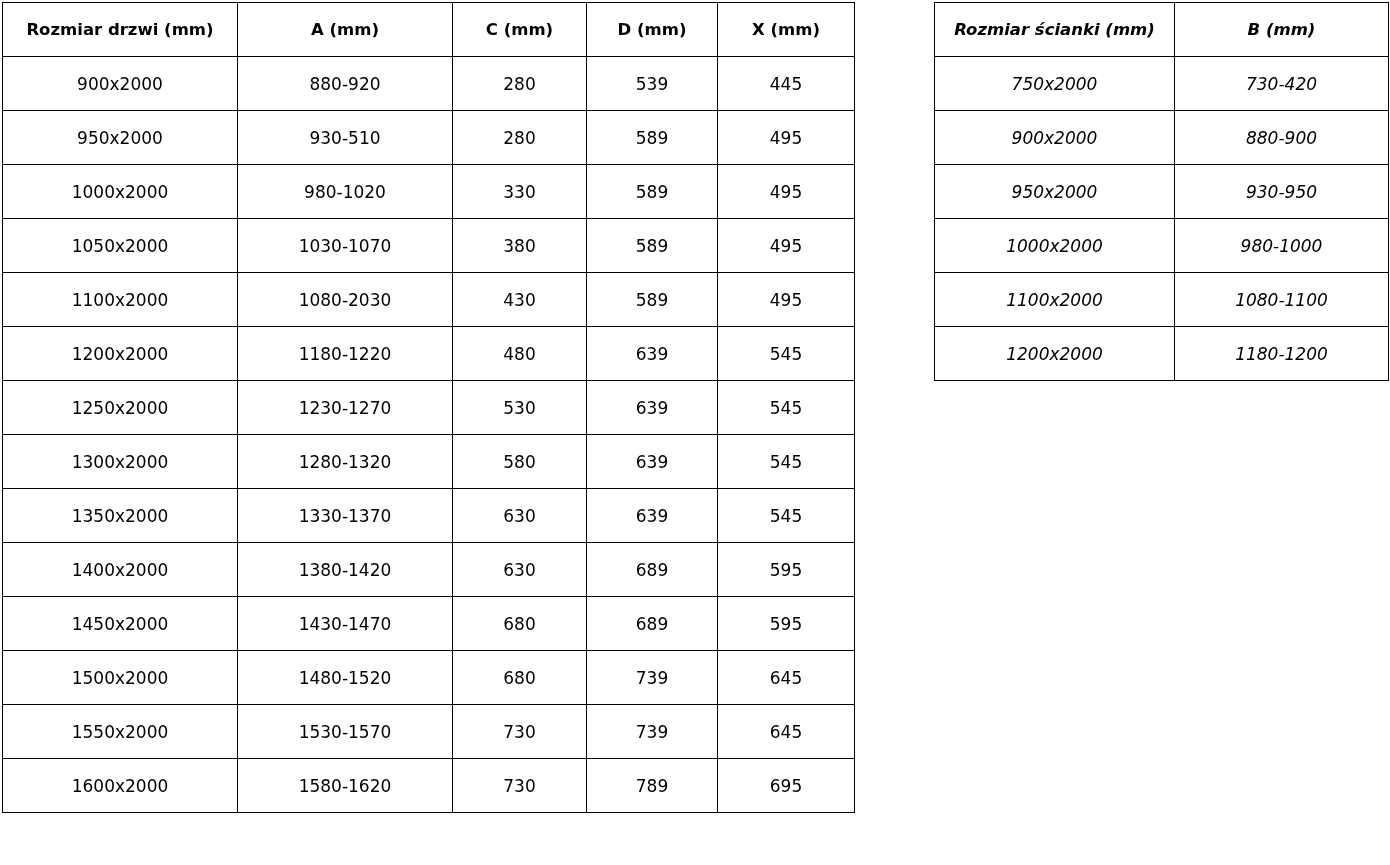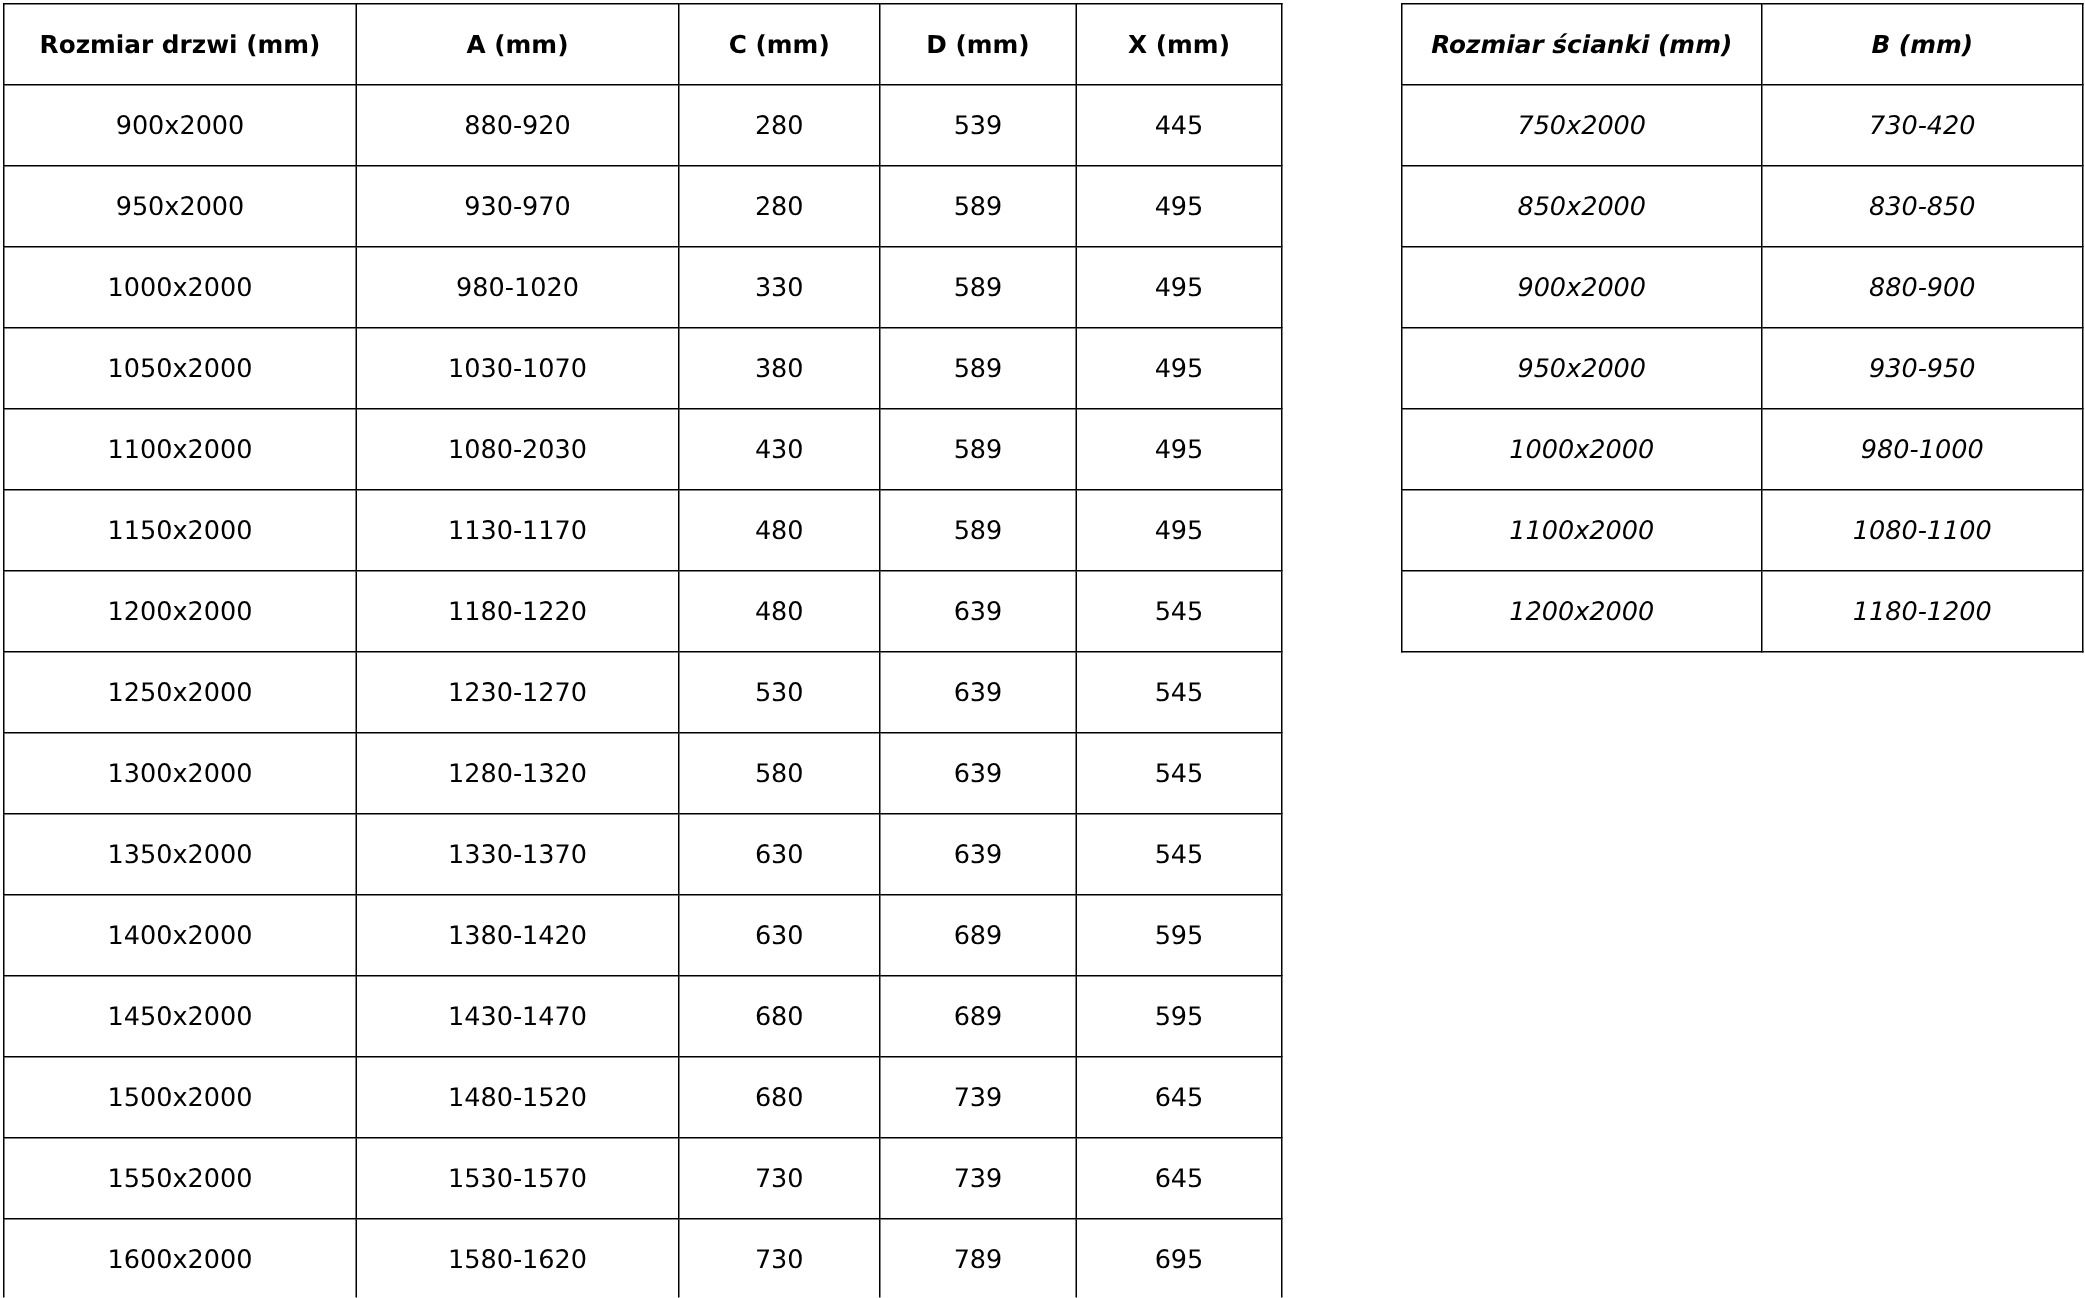--- a/index.html
+++ b/index.html
@@ -91,21 +91,21 @@
     <tbody>
       <tr>
         <td>900x2000</td>
         <td>880-920</td>
         <td>280</td>
         <td>539</td>
         <td>445</td>
       </tr>
       <tr>
         <td>950x2000</td>
-        <td>930-970</td>
+        <td>930-510</td>
         <td>280</td>
         <td>589</td>
         <td>495</td>
       </tr>
       <tr>
         <td>1000x2000</td>
         <td>980-1020</td>
         <td>330</td>
         <td>589</td>
         <td>495</td>
@@ -114,27 +114,20 @@
         <td>1050x2000</td>
         <td>1030-1070</td>
         <td>380</td>
         <td>589</td>
         <td>495</td>
       </tr>
       <tr>
         <td>1100x2000</td>
         <td>1080-2030</td>
         <td>430</td>
-        <td>589</td>
-        <td>495</td>
-      </tr>
-      <tr>
-        <td>1150x2000</td>
-        <td>1130-1170</td>
-        <td>480</td>
         <td>589</td>
         <td>495</td>
       </tr>
       <tr>
         <td>1200x2000</td>
         <td>1180-1220</td>
         <td>480</td>
         <td>639</td>
         <td>545</td>
       </tr>
@@ -207,24 +200,20 @@
         <th>Rozmiar ścianki (mm)</th>
         <th>B (mm)</th>
       </tr>
     </thead>
     <tbody>
       <tr>
         <td>750x2000</td>
         <td>730-420</td>
       </tr>
       <tr>
-        <td>850x2000</td>
-        <td>830-850</td>
-      </tr>
-      <tr>
         <td>900x2000</td>
         <td>880-900</td>
       </tr>
       <tr>
         <td>950x2000</td>
         <td>930-950</td>
       </tr>
       <tr>
         <td>1000x2000</td>
         <td>980-1000</td>

